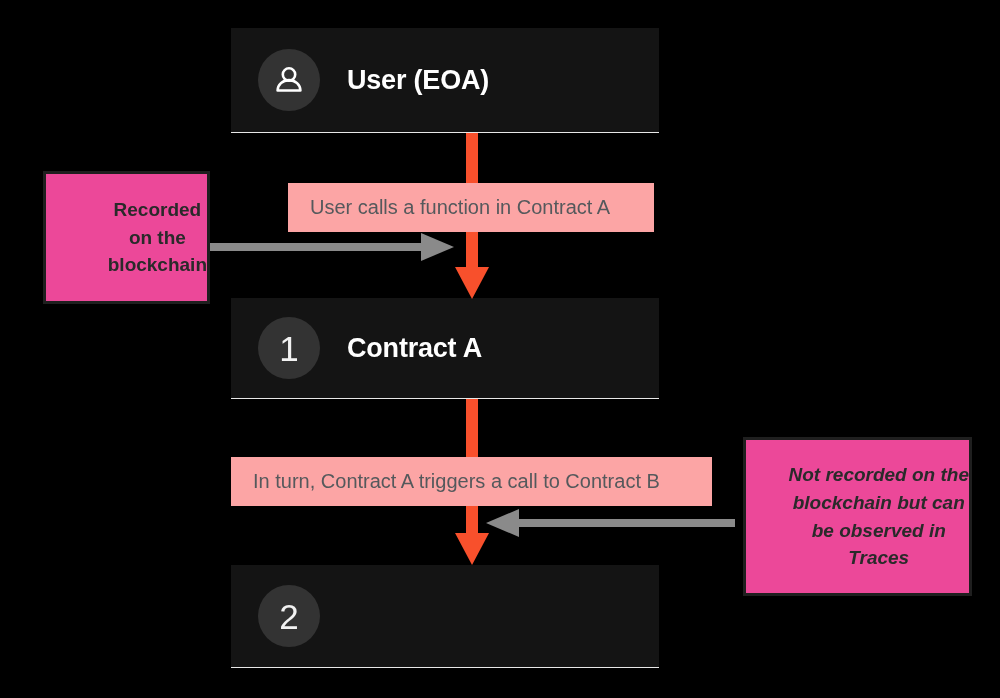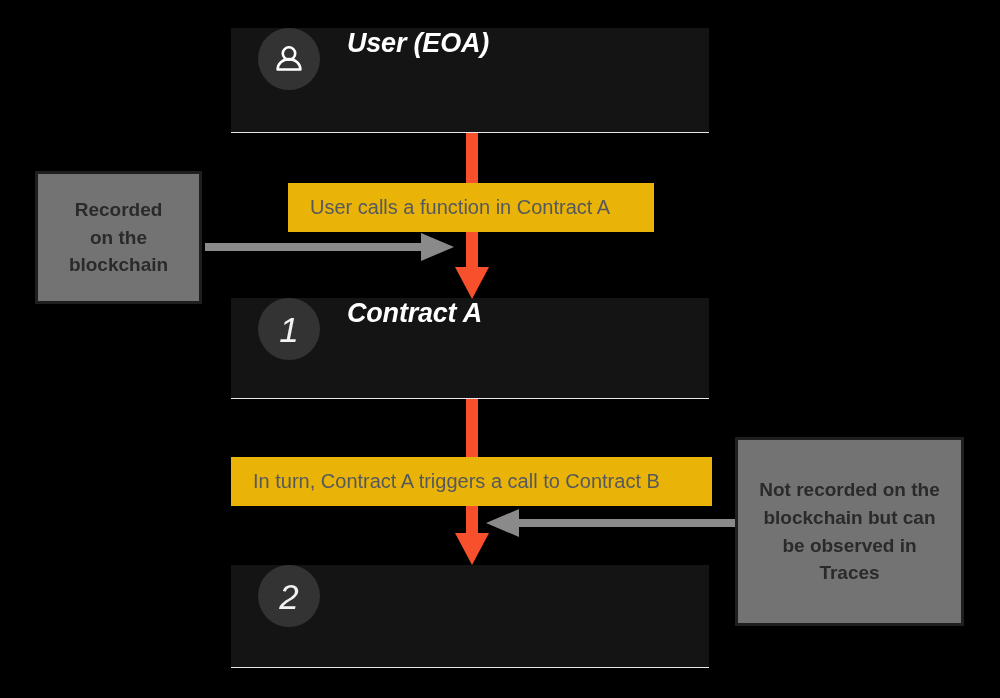--- a/index.html
+++ b/index.html
@@ -5,26 +5,25 @@
   html,body{margin:0;padding:0;background:#000;}
   body{
     width:1000px;height:698px;position:relative;overflow:hidden;
     font-family:"Liberation Sans","DejaVu Sans",sans-serif;
     background:#000;
   }
   .canvas{position:absolute;inset:0;background:#000;}
 
   
   .node{
-    position:absolute;left:231px;width:478px;
+    position:absolute;left:231px;width:428px;
     background:#141414;
-    display:flex;align-items:flex-start;
+    display:flex;align-items:center;
     box-sizing:border-box;
     border-bottom:1.5px solid #e8e8e8;
-    font-style:italic;
   }
   #node-user{top:28px;height:105px;}
   #node-a{top:298px;height:101px;}
   #node-b{top:565px;height:103px;}
 
   .node-badge{
     width:62px;height:62px;border-radius:50%;
     background:#333333;
     margin-left:27px;
     display:flex;align-items:center;justify-content:center;
@@ -36,51 +35,52 @@
   }
   .node-label{
     color:#ffffff;font-size:27px;font-weight:700;
     margin-left:27px;letter-spacing:-0.2px;white-space:nowrap;
   }
   .person-icon{display:block;}
 
   
   .caption{
     position:absolute;
-    background:#eab308;
+    background:#fca5a5;
     display:flex;align-items:center;
     box-sizing:border-box;
     z-index:5;
   }
   .caption span{
     color:#55595c;font-size:20px;font-weight:400;
     white-space:nowrap;
   }
   #caption-1{left:288px;top:183px;width:366px;height:49px;padding-left:22px;}
   #caption-2{left:231px;top:457px;width:481px;height:49px;padding-left:22px;align-items:center;}
 
   
   .arrow-v{position:absolute;z-index:2;}
 
   
   .annot{
     position:absolute;
-    background:#737373;
+    background:#ec4899;
     border:3px solid #1f1f1f;
     box-sizing:border-box;
-    display:flex;align-items:center;justify-content:center;
+    display:flex;align-items:center;justify-content:flex-end;
     text-align:center;
     z-index:6;
+    margin-left:8px;
   }
   .annot span{
     color:#2a2a2a;font-size:19px;font-weight:700;line-height:1.45;
     display:block;
   }
   #annot-left{left:35px;top:171px;width:167px;height:133px;}
-  #annot-right{left:735px;top:437px;width:229px;height:189px;}
+  #annot-right{left:735px;top:437px;width:229px;height:159px;font-style:italic;}
 
   
   .arrow-h{position:absolute;z-index:3;}
 </style>
 </head>
 <body>
 
 <div class="canvas">
 
   <svg class="arrow-v" style="left:452px;top:133px;width:40px;height:167px;" viewBox="0 0 40 167">

